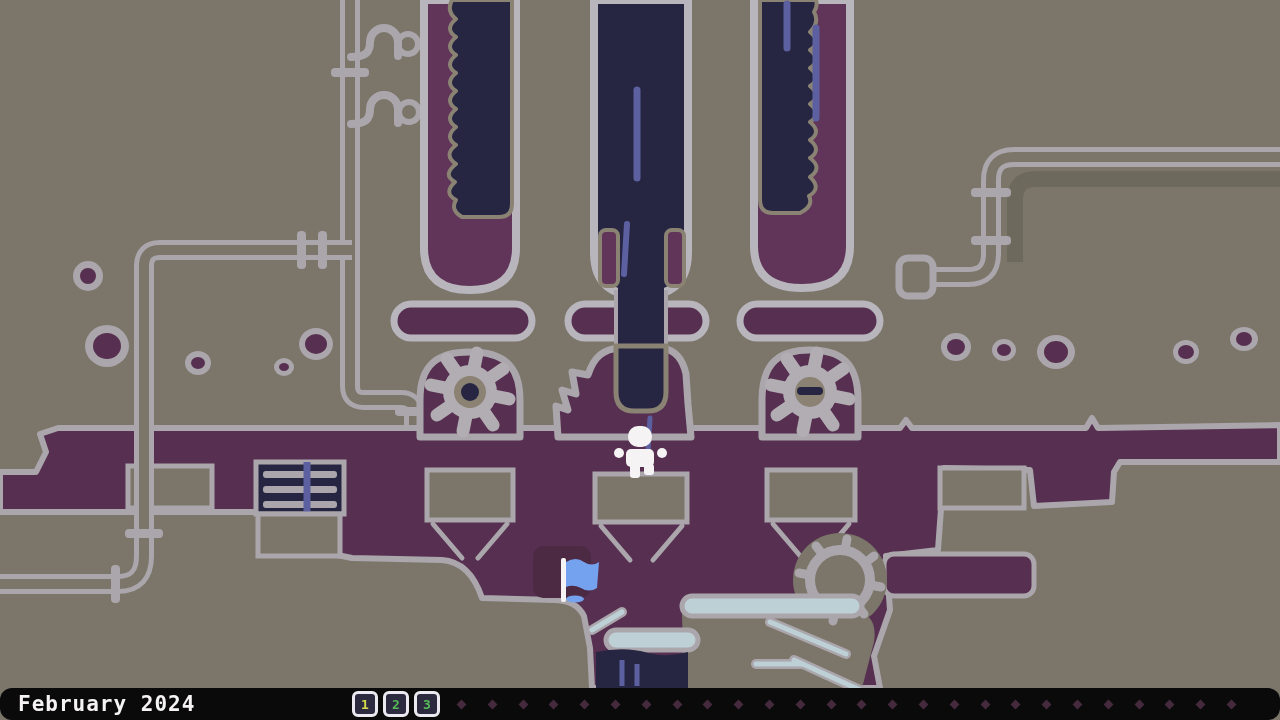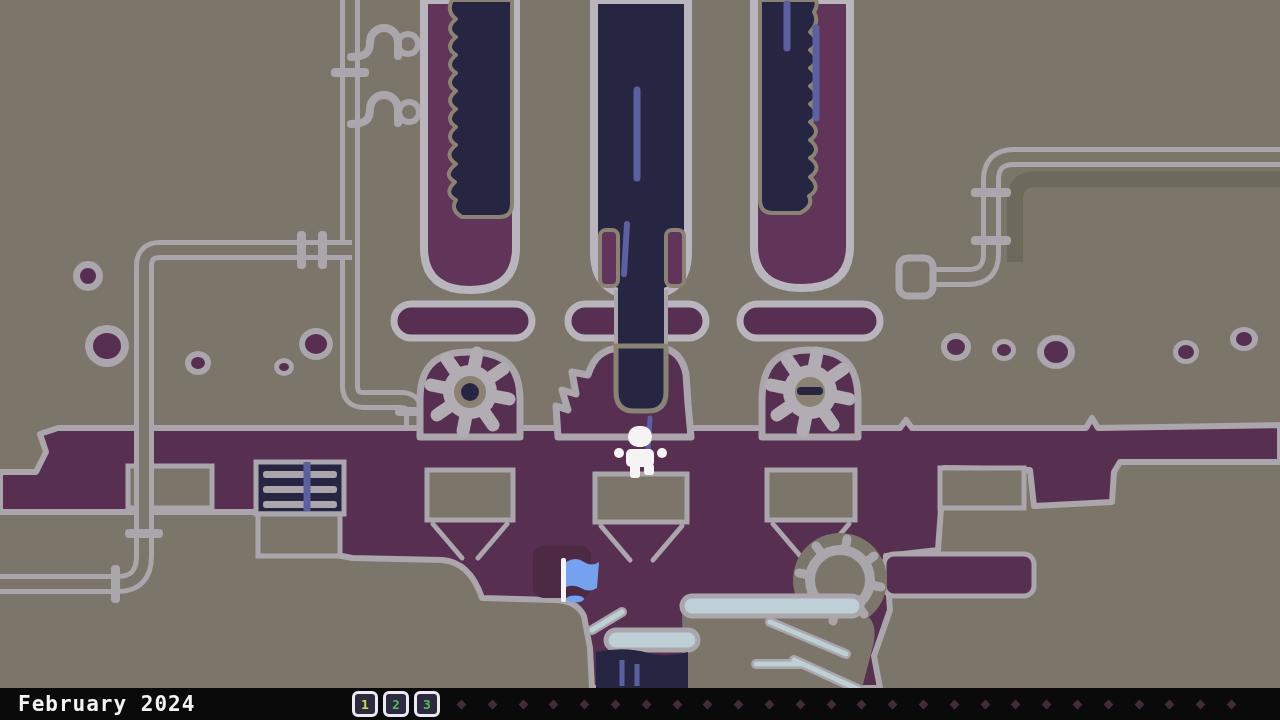--- a/index.html
+++ b/index.html
@@ -6,21 +6,21 @@
     --bg:#7b7669; --bg-shadow:#6e695d; --steel:#aba6ac; --steel-light:#b9b5bd;
     --tube-border:#8a8373; --maroon:#573051; --maroon-bright:#613459; --maroon-deep:#4d2a44;
     --navy:#272642; --streak:#5c60a0; --flag-blue:#74a2ef; --pale:#bcd0d6; --white:#f5f3f4;
     --bar-bg:#0a0a0a; --badge-bg:#2b2a3e; --badge-border:#eceaf0; --dot:#452a3d;
     --gear:#b2adb3; --gear-center:#8b8273;
   }
   html,body{margin:0;padding:0;background:#000;}
   .viewport{position:relative;width:1280px;height:720px;overflow:hidden;background:var(--bg);
     font-family:"DejaVu Sans Mono","Liberation Mono",monospace;}
   .scene{position:absolute;left:0;top:0;}
-  .hud{position:absolute;left:0;top:688px;width:1280px;height:32px;background:var(--bar-bg);}
+  .hud{position:absolute;left:0;top:688px;width:1280px;height:32px;background:var(--bar-bg);border-radius:12px;}
   .hud .date{position:absolute;left:18px;top:2px;line-height:28px;font-size:21px;font-weight:bold;
     color:var(--white);letter-spacing:1px;white-space:pre;}
   .badges{position:absolute;left:352px;top:3px;display:flex;gap:5px;}
   .badge{width:20px;height:20px;border:3px solid var(--badge-border);border-radius:6px;
     background:var(--badge-bg);display:flex;align-items:center;justify-content:center;
     font-size:13px;font-weight:bold;}
   .dots{position:absolute;left:458px;top:0;height:32px;display:flex;align-items:center;gap:23.8px;}
   .dot{width:7px;height:7px;background:var(--dot);transform:rotate(45deg);flex:0 0 auto;}
 </style>
 </head>

